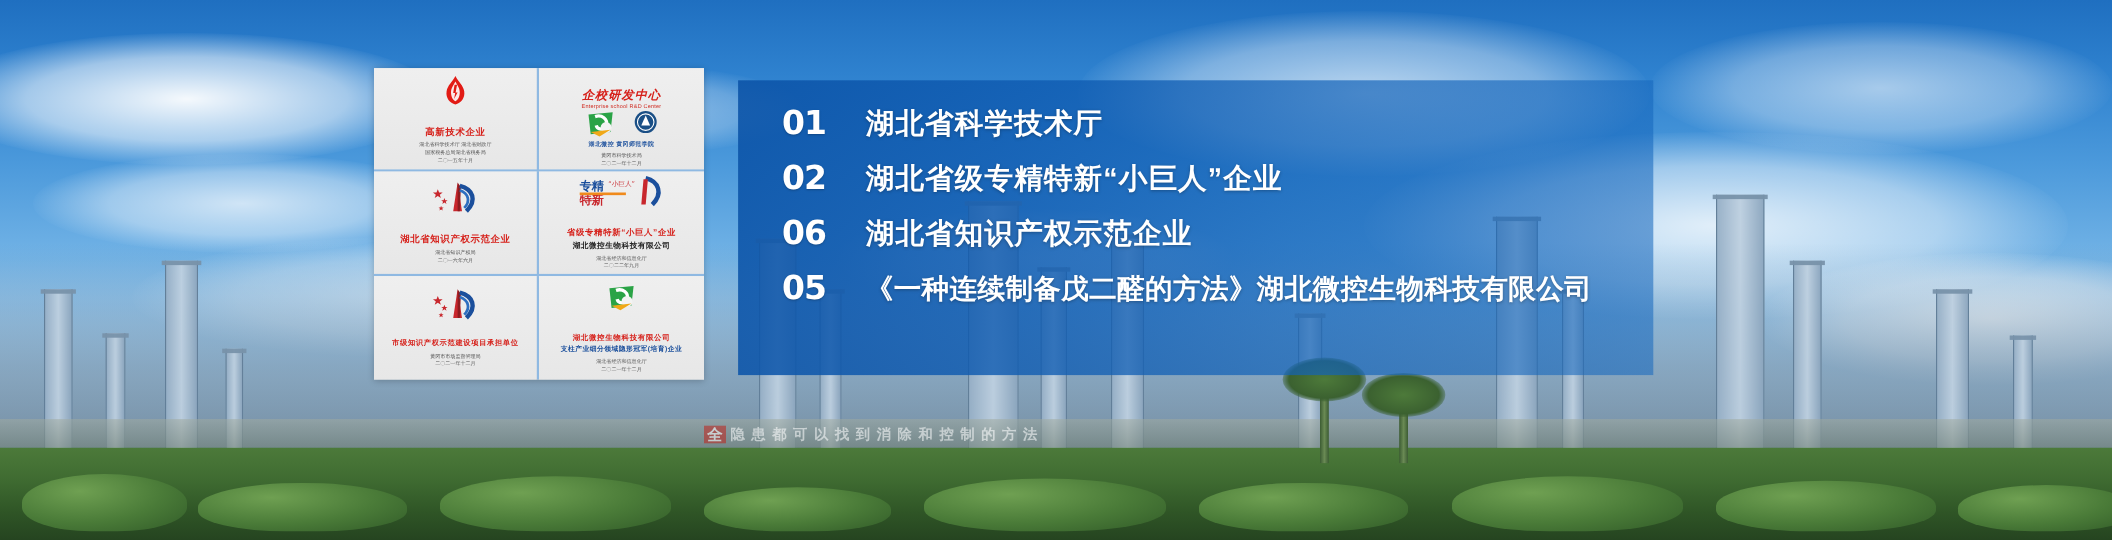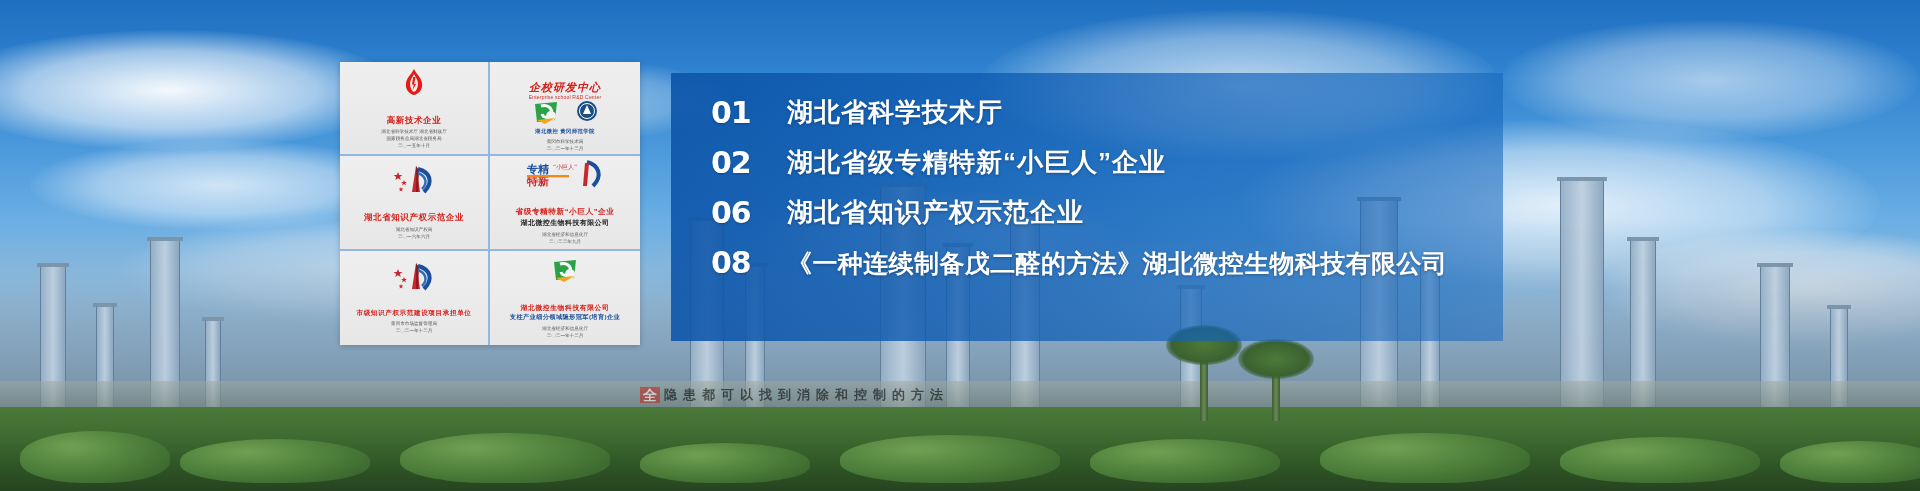--- a/index.html
+++ b/index.html
@@ -165,21 +165,21 @@
     width: 420px; height: 26px;
     display: flex; align-items: center;
     opacity: .55;
   }
   #site-banner .bx {
     background: #c0241c; color: #fff; font-weight: bold;
     font-size: 14px; padding: 1px 3px; line-height: 1;
     margin-right: 4px;
   }
   #site-banner .btxt {
-    color: #000000; font-weight: bold; font-size: 13px;
+    color: #ffffff; font-weight: bold; font-size: 13px;
     letter-spacing: 6px; white-space: nowrap;
     mix-blend-mode: screen;
   }
 </style>
 </head>
 <body>
 
 <div id="banner">
 
   <div class="sky">
@@ -348,21 +348,21 @@
         <span class="list-num">02</span>
         <span class="list-text">湖北省级专精特新“小巨人”企业</span>
       </div>
 
       <div class="list-row">
         <span class="list-num">06</span>
         <span class="list-text">湖北省知识产权示范企业</span>
       </div>
 
       <div class="list-row long">
-        <span class="list-num">08</span>
+        <span class="list-num">05</span>
         <span class="list-text">《一种连续制备戊二醛的方法》湖北微控生物科技有限公司</span>
       </div>
 
 
     </div>
   </div>
 
   <div id="site-banner">
     <span class="bx">全</span>
     <span class="btxt">隐患都可以找到消除和控制的方法</span>

